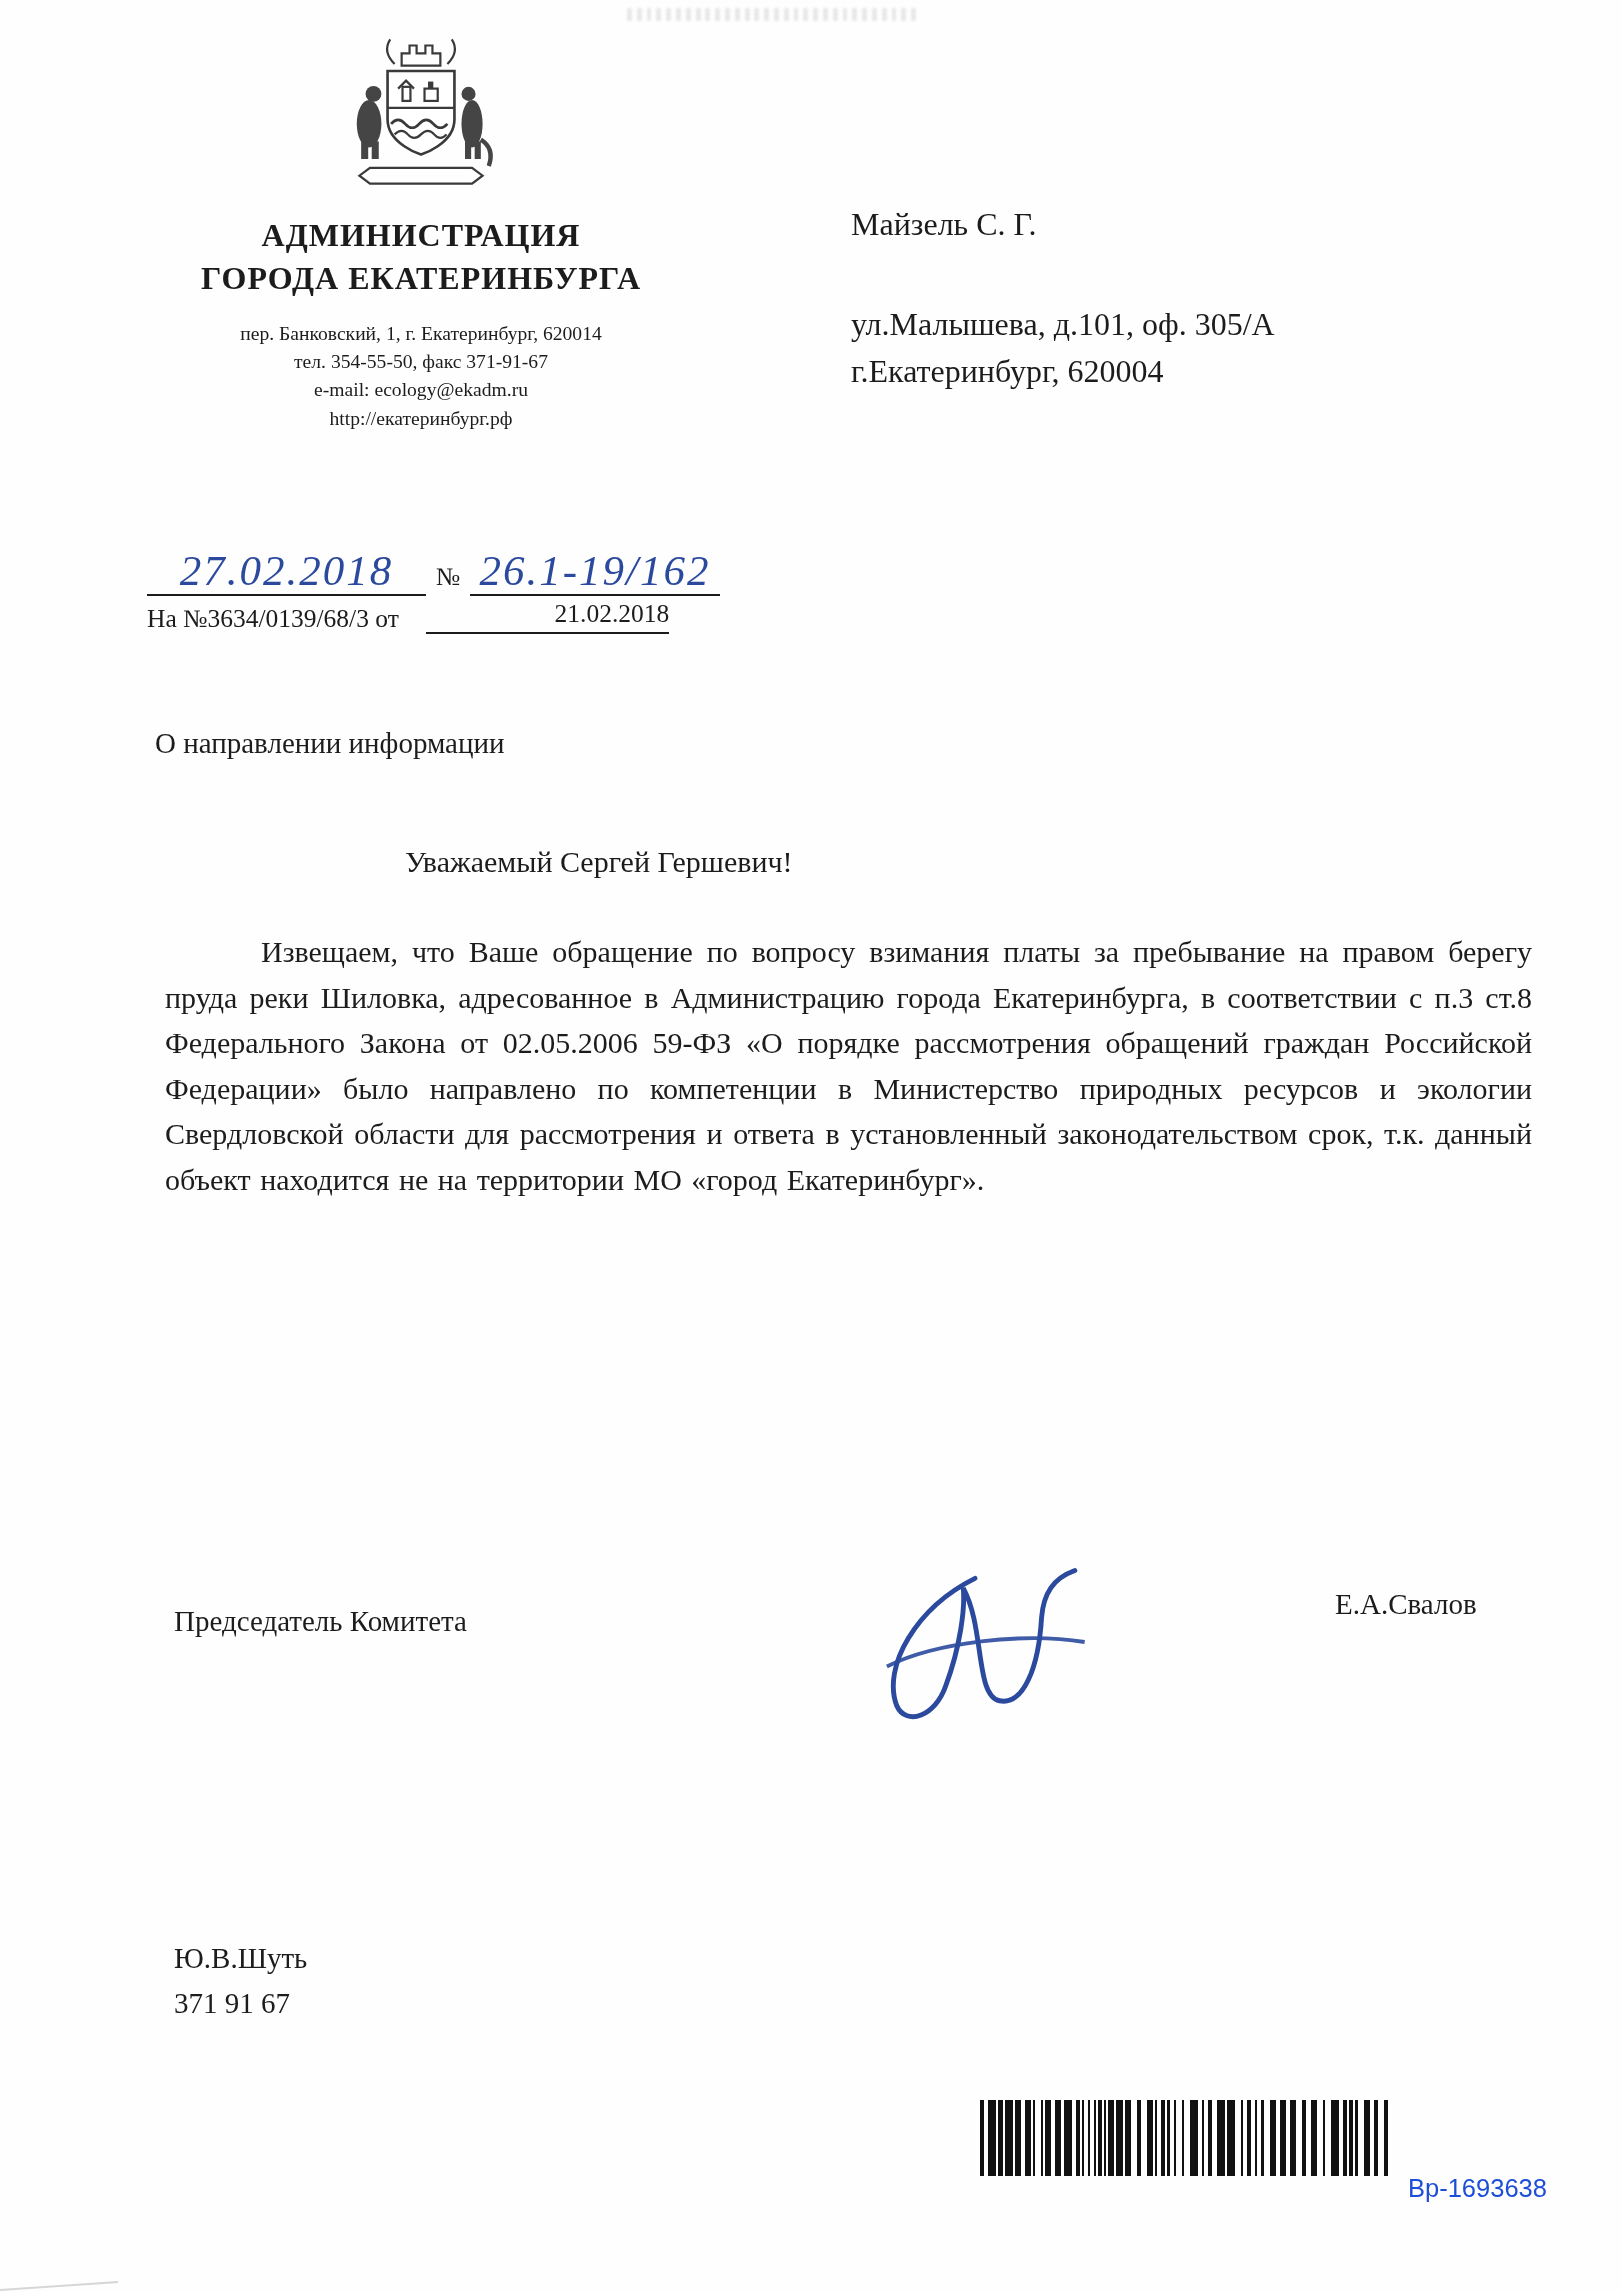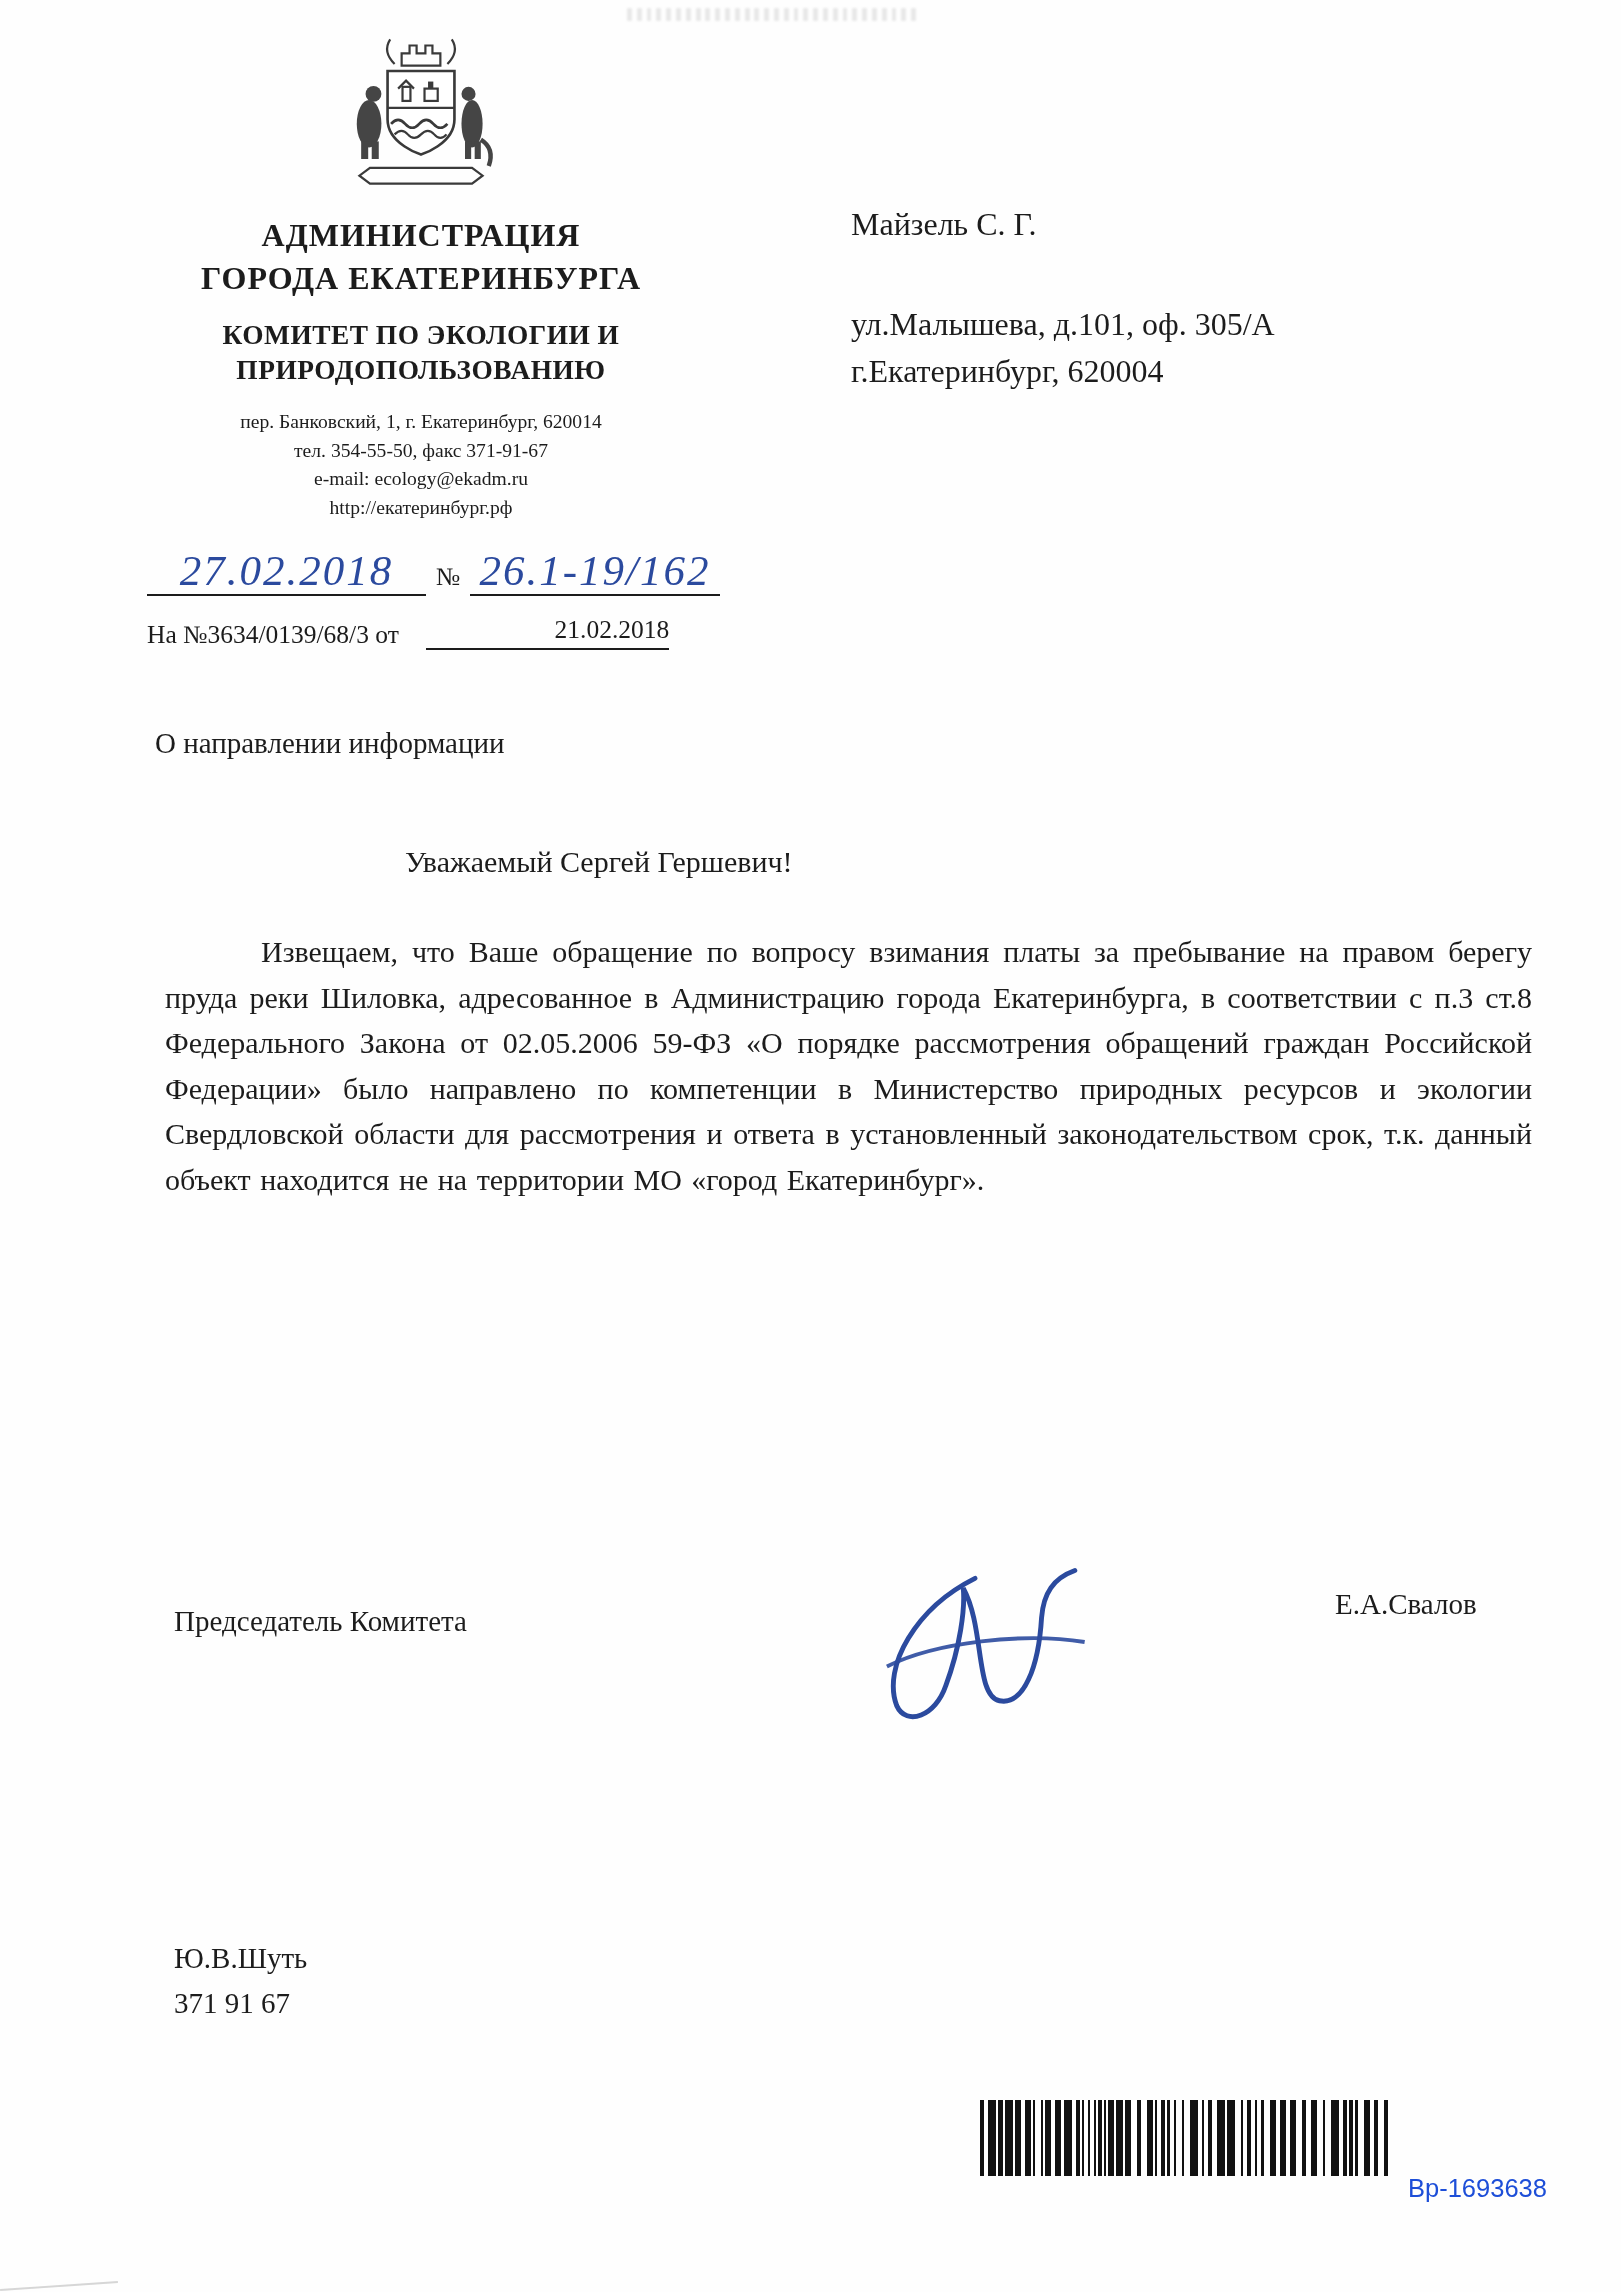--- a/index.html
+++ b/index.html
@@ -62,21 +62,21 @@
     transform: rotate(-2deg);
     transform-origin: left bottom;
   }
   .ref-line1 { border-bottom: 2px solid #1c1c1c; text-align: center; padding-bottom: 2px; }
   .ref-date-box { width: 279px; }
   .ref-no-sign { margin: 0 9.8px 3.9px 9.8px; }
   .ref-num-box { width: 250px; }
 
   .reply-row {
     position: absolute;
-    left: 147px; top: 615px;
+    left: 147px; top: 599px;
     display: flex;
     align-items: flex-end;
     font-size: 25.5px;
   }
   .reply-date-box {
     width: 243px;
     border-bottom: 2px solid #1c1c1c;
     text-align: right;
     padding-bottom: 2.9px;
     margin-left: 27.4px;
@@ -185,24 +185,20 @@
         <path d="M168 118 q16 10 9 30" fill="none" stroke="#454545" stroke-width="5"></path>
       </g>
 
       <path d="M42 150 h116 l12 9 l-12 9 H42 l-12 -9 z" fill="none" stroke="#3a3a3a" stroke-width="2.5"></path>
     </svg>
 
     <div class="org-name">
       <div>АДМИНИСТРАЦИЯ</div>
       <div>ГОРОДА  ЕКАТЕРИНБУРГА</div>
     </div>
-    <div class="dept-name">
-      <div>КОМИТЕТ ПО ЭКОЛОГИИ И</div>
-      <div>ПРИРОДОПОЛЬЗОВАНИЮ</div>
-    </div>
     <div class="contact">
       <div>пер. Банковский, 1, г. Екатеринбург, 620014</div>
       <div>тел. 354-55-50, факс 371-91-67</div>
       <div>e-mail: ecology@ekadm.ru</div>
       <div>http://екатеринбург.рф</div>
     </div>
   </div>
 
   <div class="ref-row">
     <div class="ref-line1 ref-date-box">

